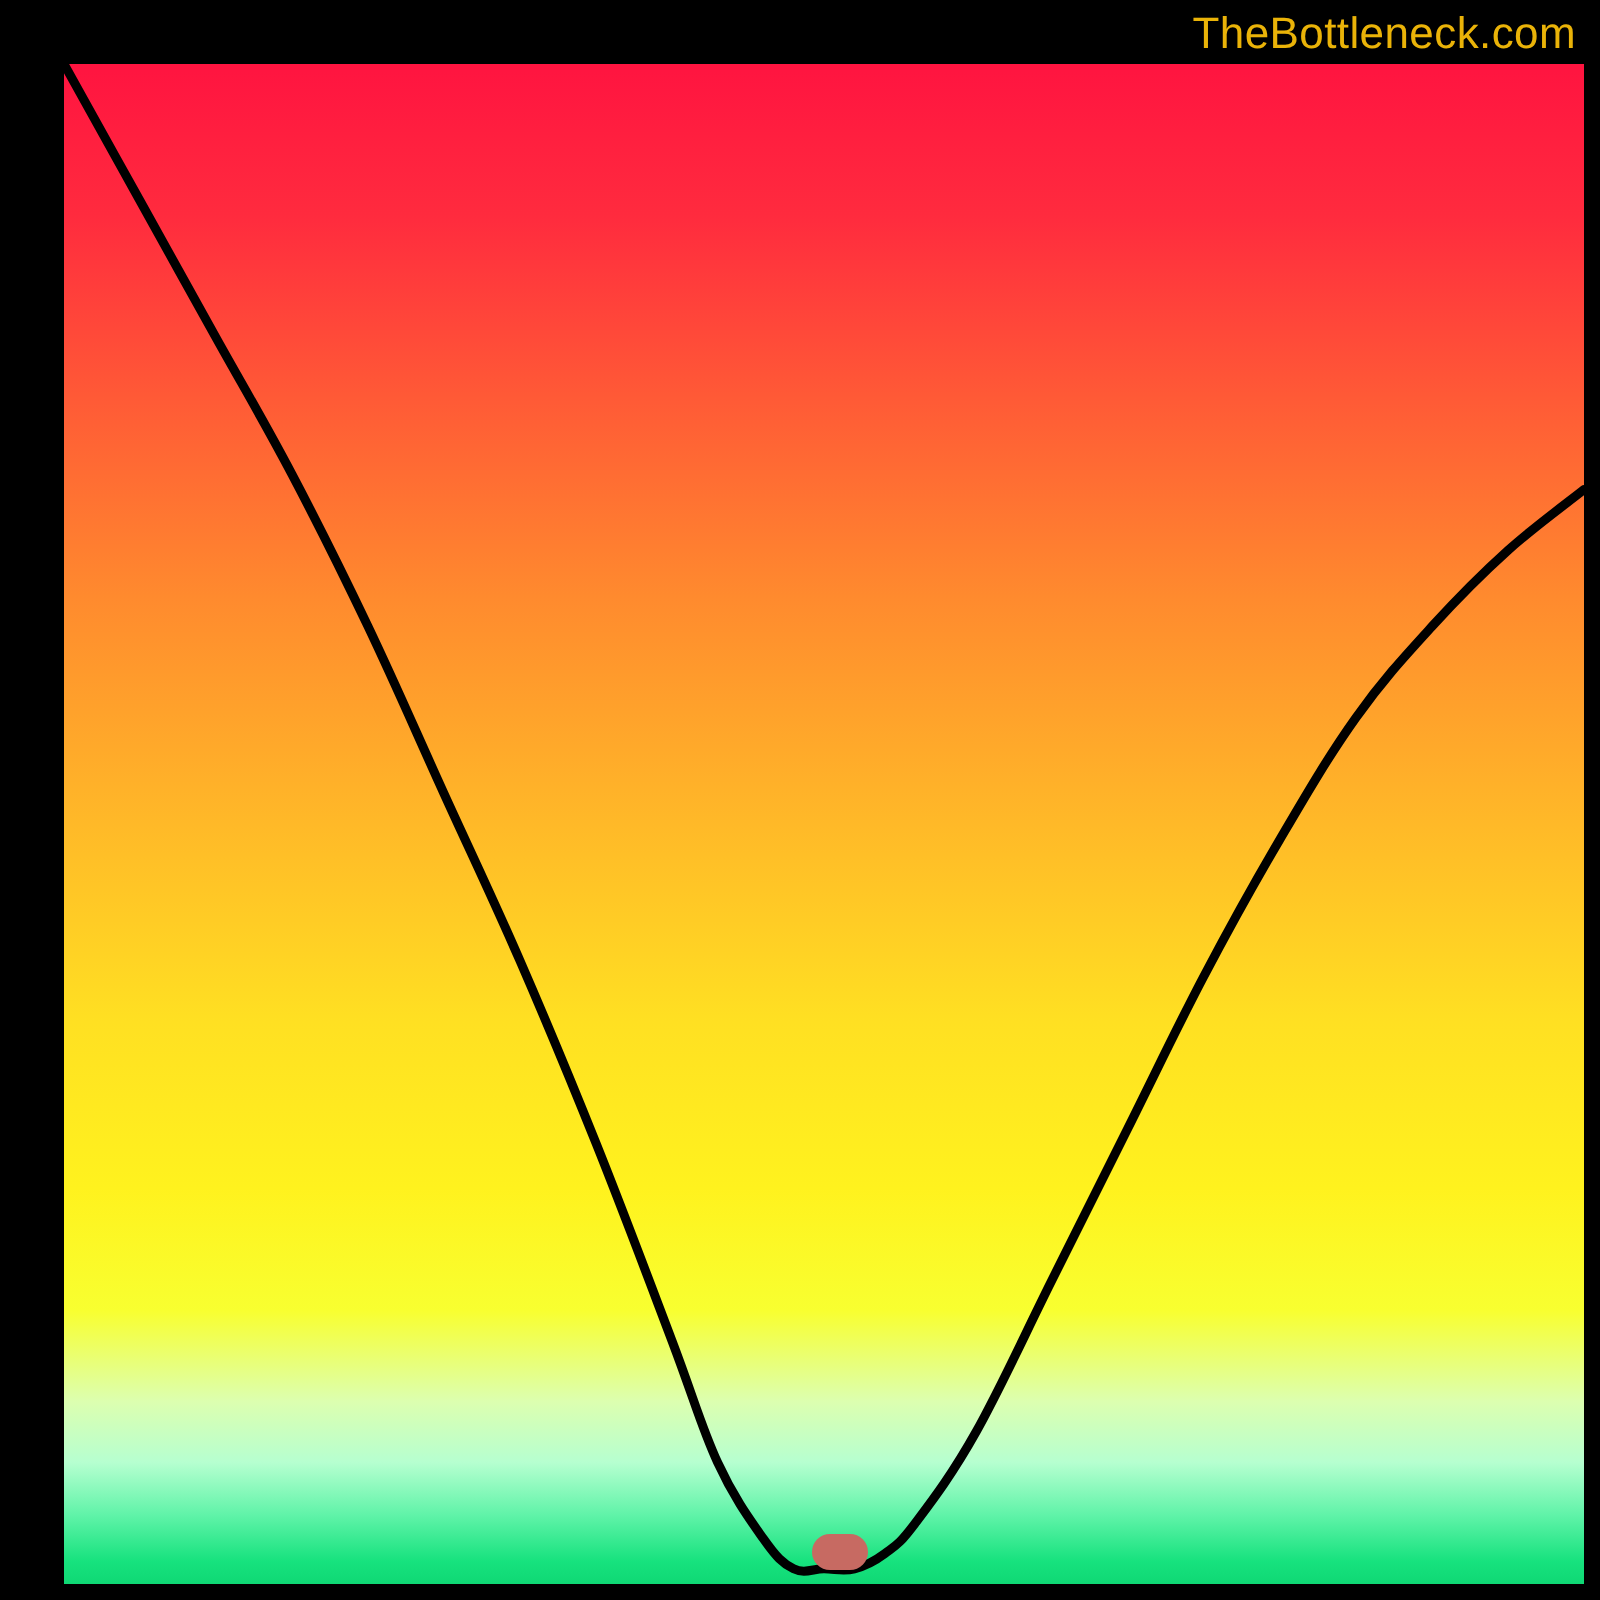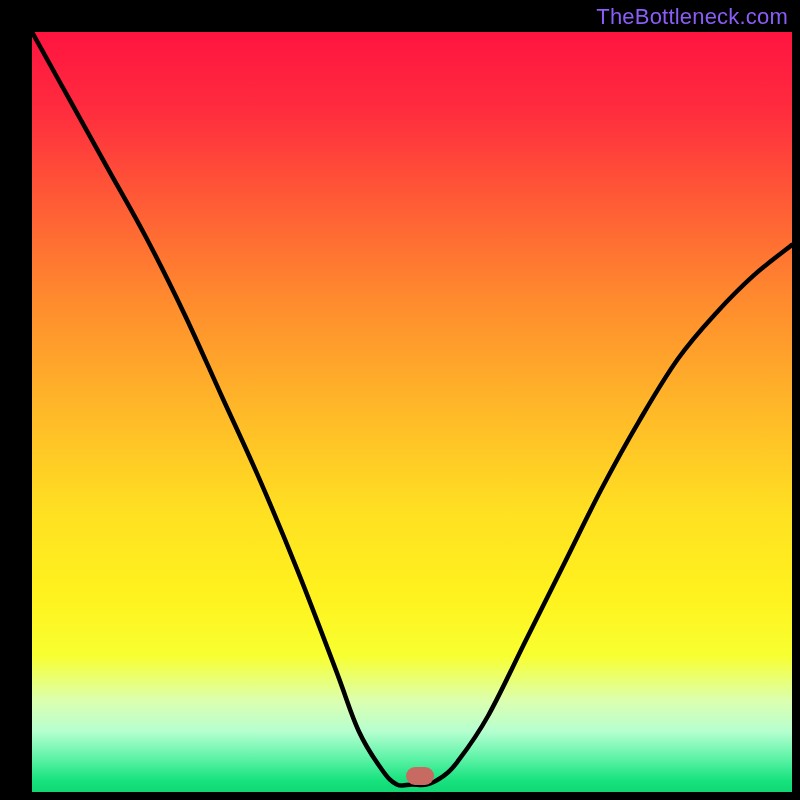--- a/index.html
+++ b/index.html
@@ -14,21 +14,21 @@
   .frame {
     position: relative;
     width: 800px;
     height: 800px;
     background: #000;
   }
   .watermark {
     position: absolute;
     top: 4px;
     right: 12px;
-    color: #8b5cf6;
+    color: #eab308;
     font-size: 22px;
     font-weight: 500;
     letter-spacing: 0.2px;
     user-select: none;
   }
   .plot {
     position: absolute;
     left: 32px;
     top: 32px;
     width: 760px;

